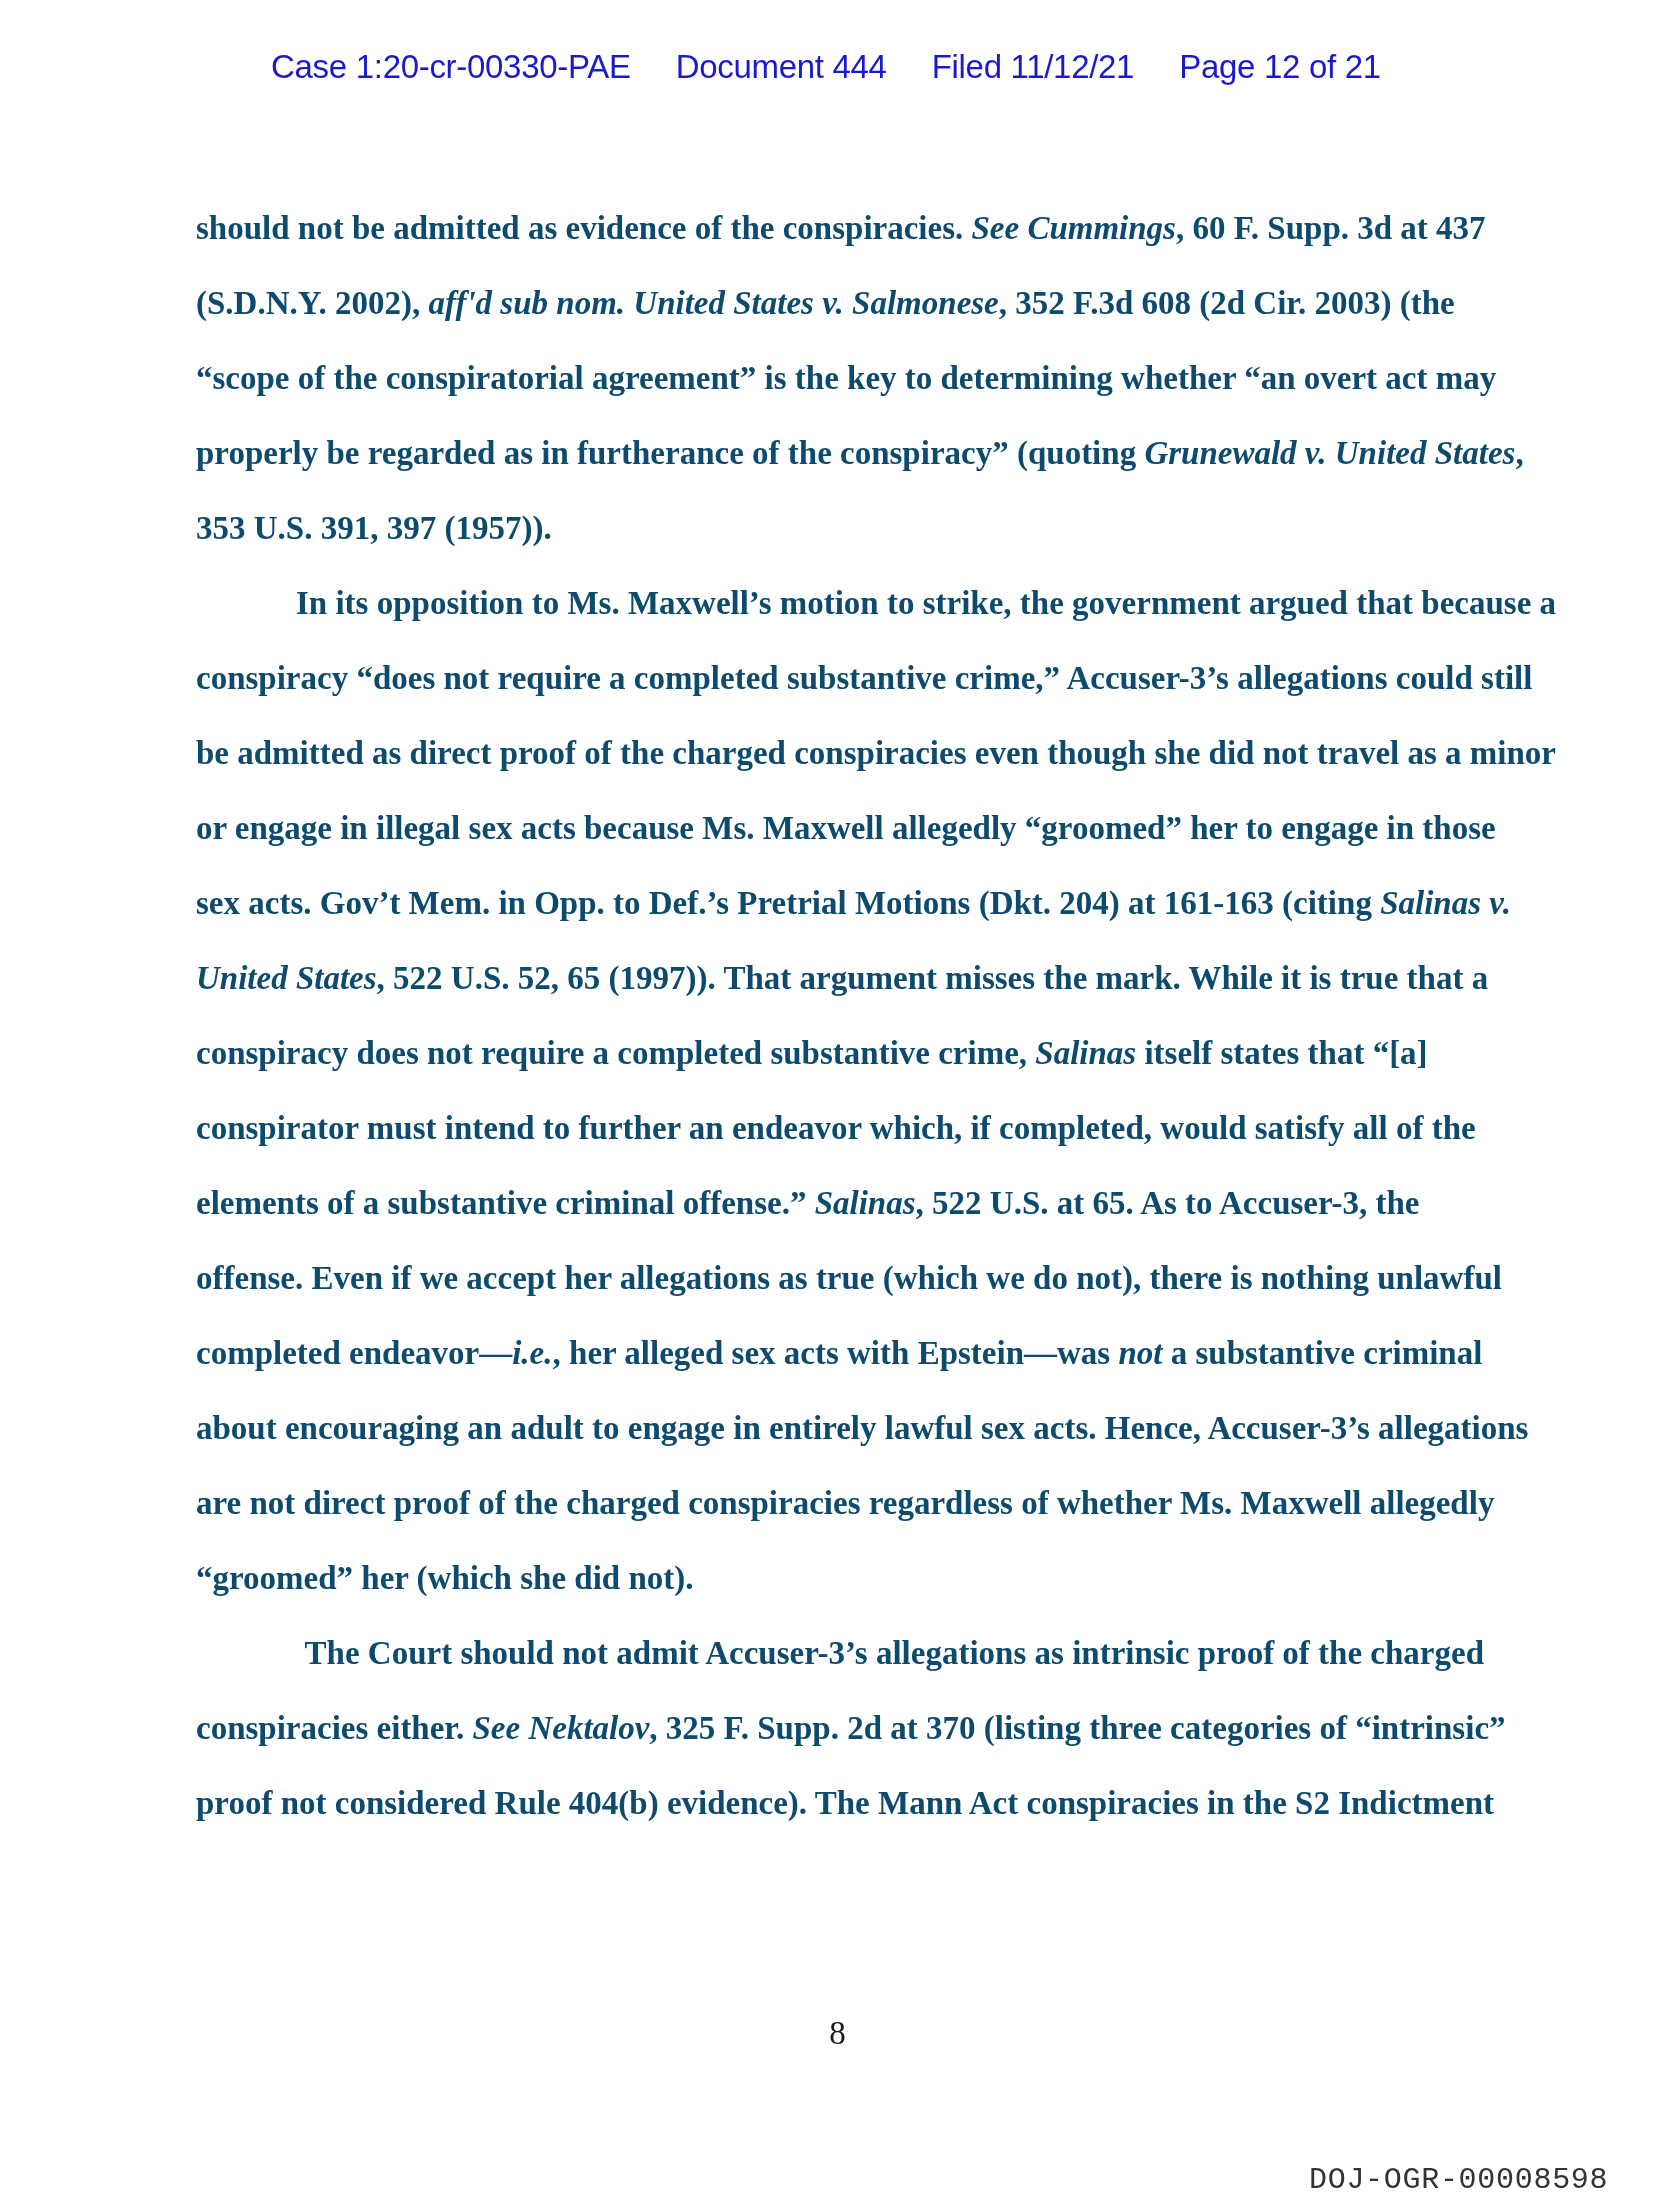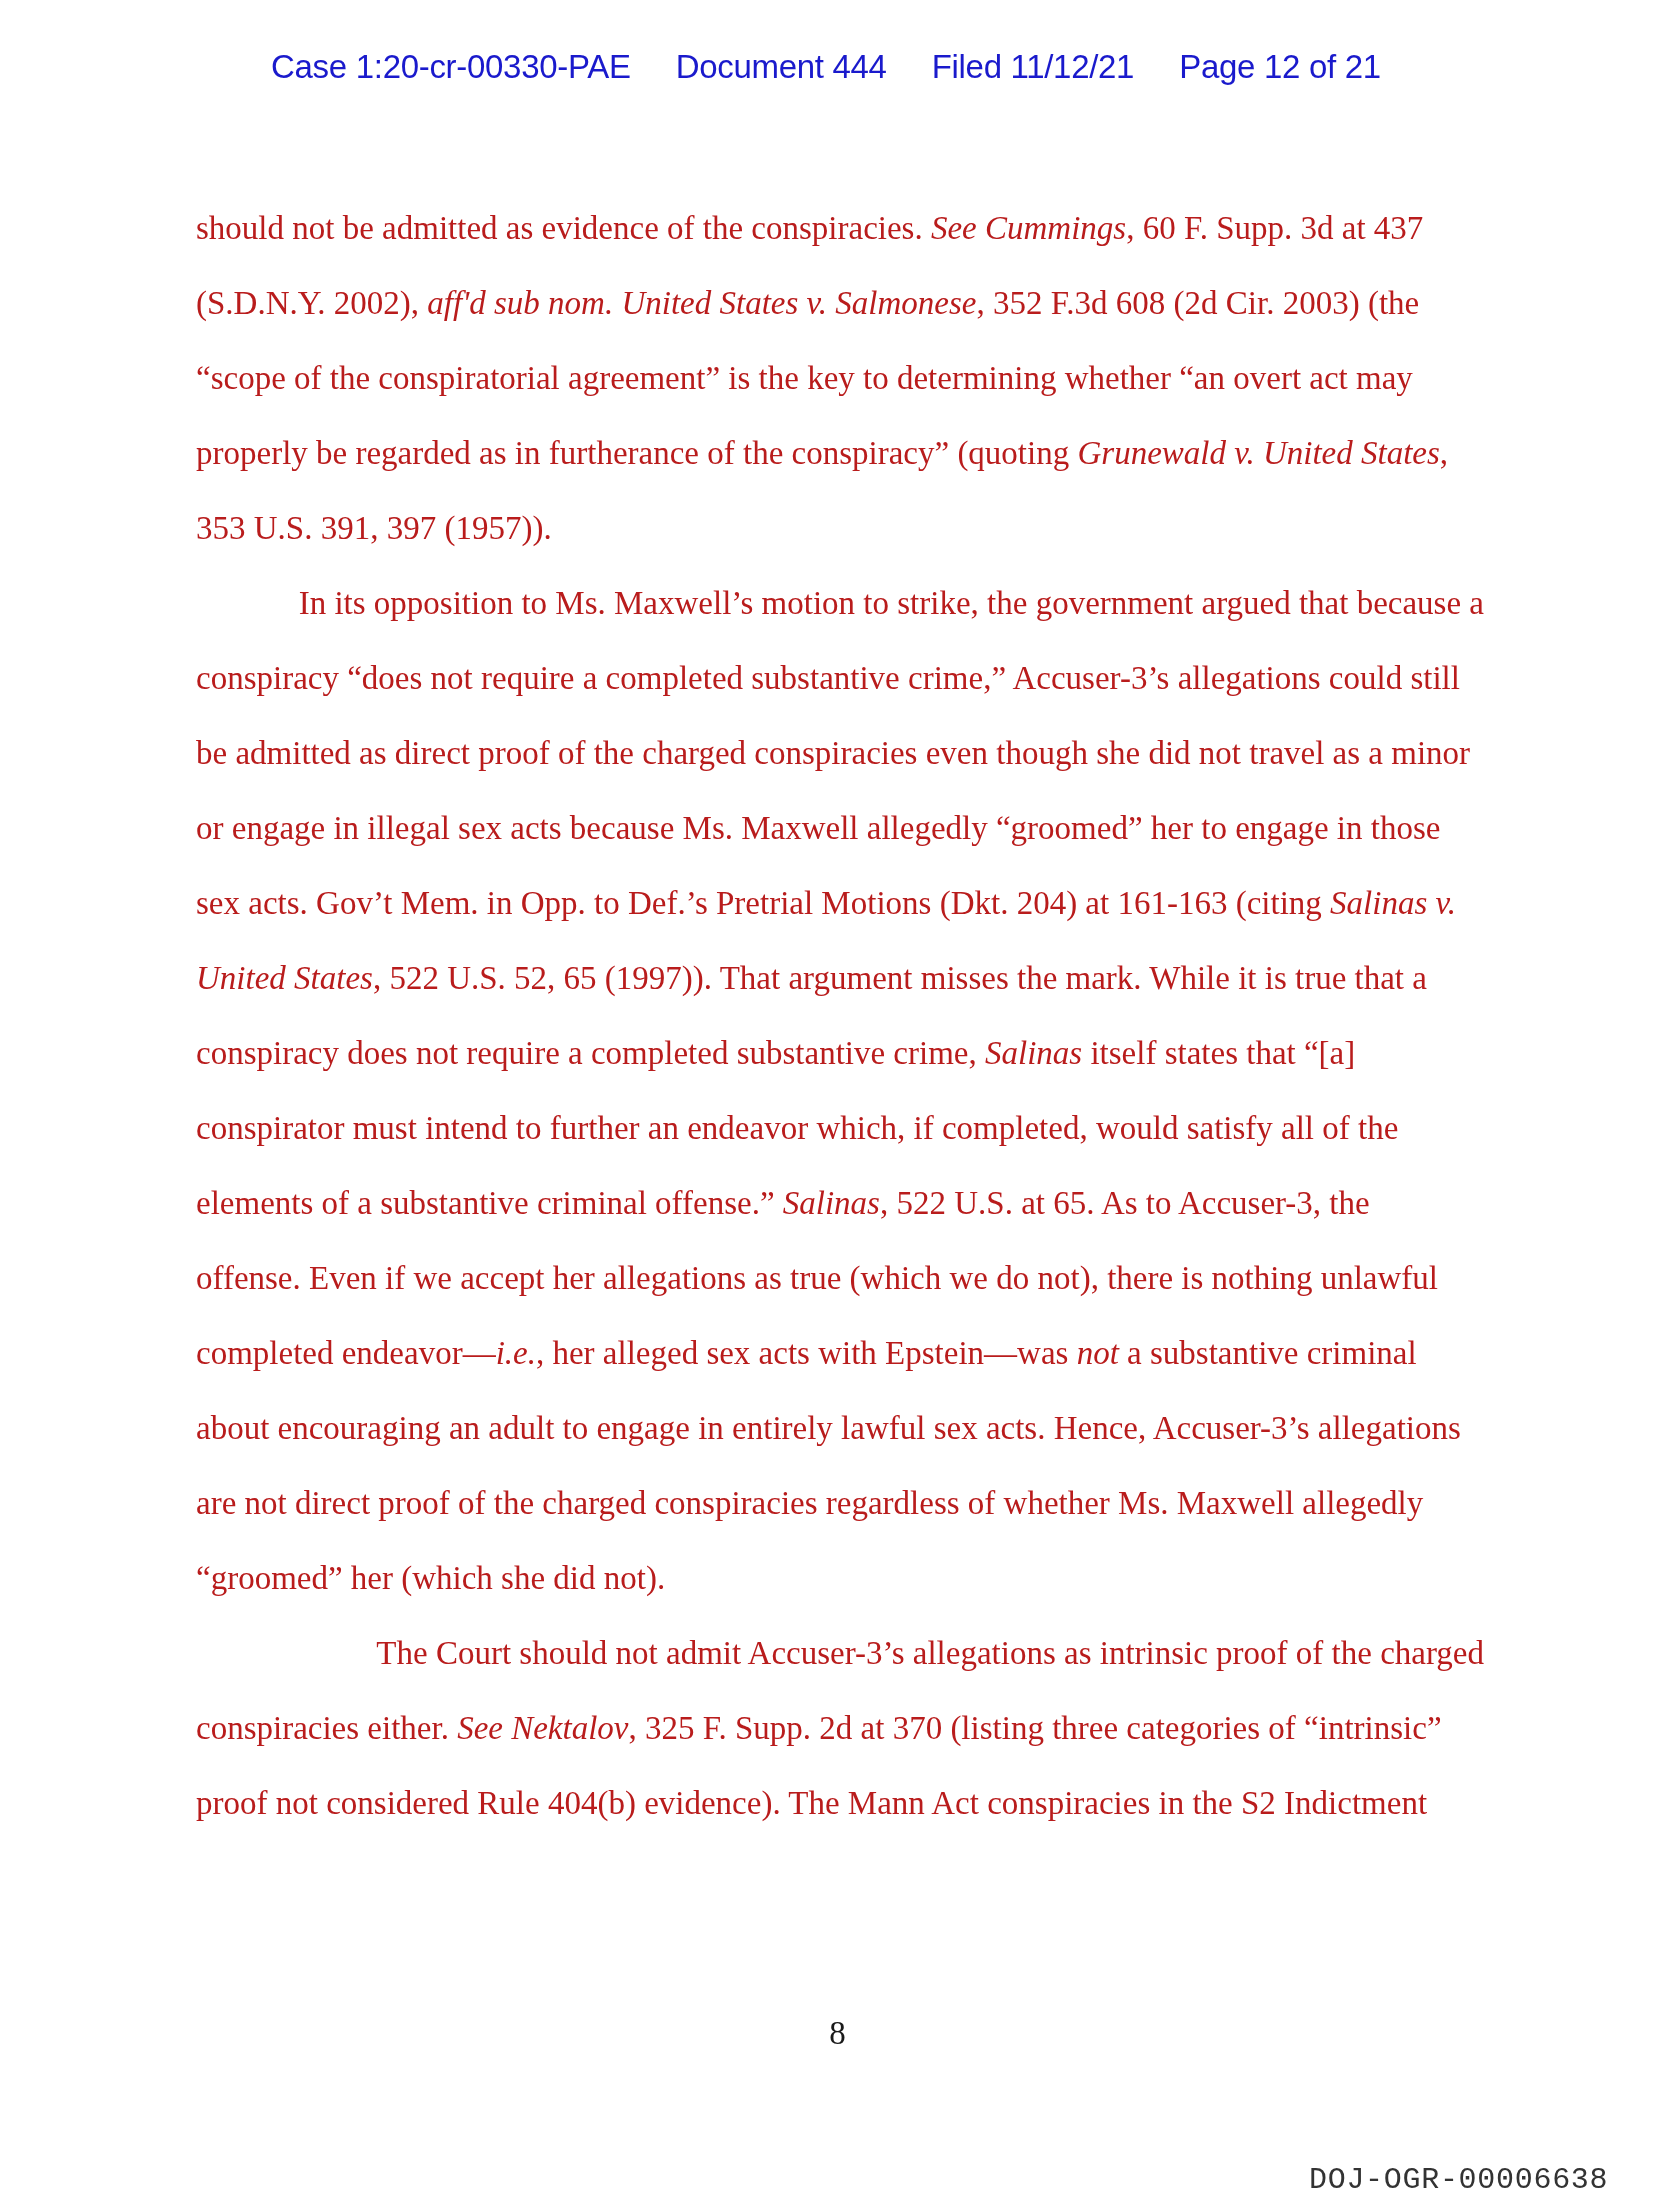--- a/index.html
+++ b/index.html
@@ -5,22 +5,23 @@
   html, body { margin: 0; padding: 0; background: #ffffff; }
   body { width: 1675px; height: 2205px; position: relative; overflow: hidden; }
   .header {
     position: absolute; top: 28px; left: 271px;
     font-family: "Liberation Sans", sans-serif; font-size: 33px; color: #1a1acc;
     white-space: pre; letter-spacing: -0.3px; margin-top: 20px;
   }
   .header span { margin-right: 45px; }
   .body-text {
     position: absolute; top: 191px; left: 196px; width: 1288px;
-    font-family: "Liberation Serif", serif; font-size: 33px; color: #b91c1c;
+    font-family: "Liberation Serif", serif; font-size: 33px; color: #0c4a6e;
     line-height: 75px;
+    font-weight: bold;
   }
   .line { white-space: nowrap; height: 75px; }
   .indent { padding-left: 100px; text-align: right; }
   i { font-style: italic; }
   .page-num {
     position: absolute; top: 2015px; left: 0; width: 1675px; text-align: center;
     font-family: "Liberation Serif", serif; font-size: 33px; color: #1a1a1a;
   }
   .bates {
     position: absolute; top: 2163px; left: 1309px;
@@ -52,14 +53,14 @@
     <div class="line"><span>completed endeavor—</span><i>i.e.</i><span>, her alleged sex acts with Epstein—was </span><i>not</i><span> a substantive criminal</span></div>
     <div class="line"><span>about encouraging an adult to engage in entirely lawful sex acts.  Hence, Accuser-3’s allegations</span></div>
     <div class="line"><span>are not direct proof of the charged conspiracies regardless of whether Ms. Maxwell allegedly</span></div>
     <div class="line"><span>“groomed” her (which she did not).</span></div>
     <div class="line indent"><span>The Court should not admit Accuser-3’s allegations as intrinsic proof of the charged</span></div>
     <div class="line"><span>conspiracies either.  </span><i>See Nektalov</i><span>, 325 F. Supp. 2d at 370 (listing three categories of “intrinsic”</span></div>
     <div class="line"><span>proof not considered Rule 404(b) evidence).  The Mann Act conspiracies in the S2 Indictment</span></div>
   </div>
 
 <div class="page-num">8</div>
-<div class="bates">DOJ-OGR-00006638</div>
+<div class="bates">DOJ-OGR-00008598</div>
 
 
 </body></html>

